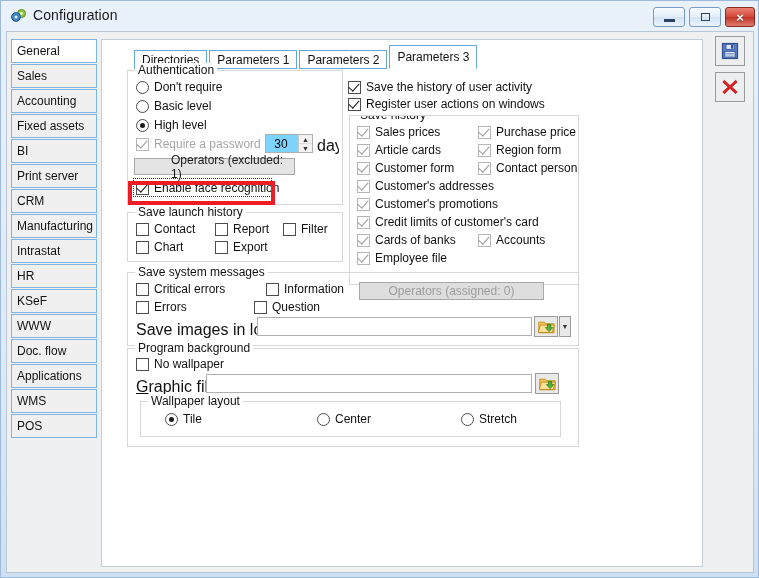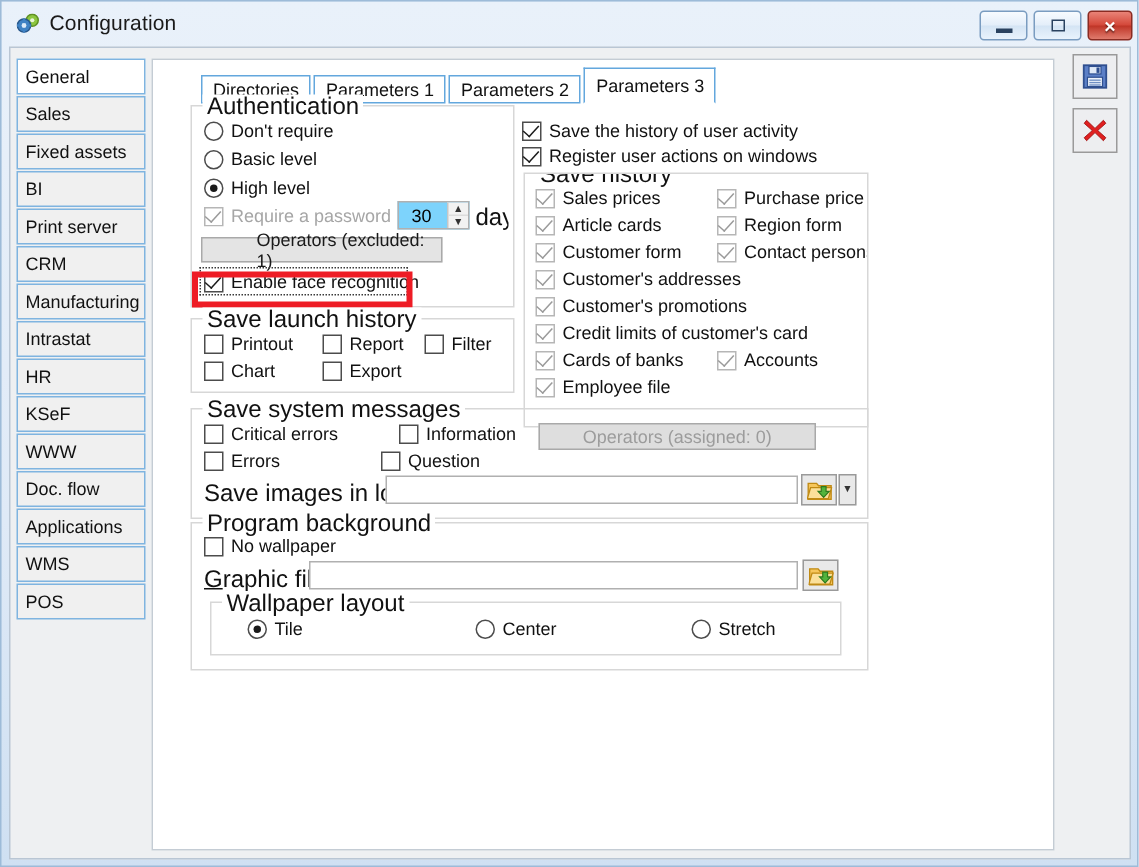--- a/index.html
+++ b/index.html
@@ -114,21 +114,21 @@
   
   .group {
     position:absolute;
     border:1px solid #d7d7d7;
     background:transparent;
   }
   .group > .glabel {
     position:absolute; top:-8px; left:7px;
     background:#ffffff;
     padding:0 3px;
-    font-size:16px; color:#111;
+    font-size:12px; color:#111;
     white-space:nowrap;
   }
 
   
   .radio, .check {
     position:absolute;
     display:flex; align-items:center;
     font-size:12px; color:#111;
     white-space:nowrap;
     cursor:default;
@@ -257,20 +257,23 @@
   <div id="client">
 
     <div id="sidebar">
       <div class="side-item active">
           <span>General</span>
         </div>
       <div class="side-item">
           <span>Sales</span>
         </div>
       <div class="side-item">
+          <span>Accounting</span>
+        </div>
+      <div class="side-item">
           <span>Fixed assets</span>
         </div>
       <div class="side-item">
           <span>BI</span>
         </div>
       <div class="side-item">
           <span>Print server</span>
         </div>
       <div class="side-item">
           <span>CRM</span>
@@ -439,21 +442,21 @@
         <div class="check" style="left:128px; top:117px;">
             <span class="cbox on dim"></span>
             <span>Accounts</span>
           </div>
       </div>
 
       <div class="group" style="left:25px; top:172px; width:216px; height:50px;">
         <div class="glabel">Save launch history</div>
         <div class="check" style="left:8px; top:9px;">
             <span class="cbox"></span>
-            <span>Printout</span>
+            <span>Contact</span>
           </div>
         <div class="check" style="left:87px; top:9px;">
             <span class="cbox"></span>
             <span>Report</span>
           </div>
         <div class="check" style="left:155px; top:9px;">
             <span class="cbox"></span>
             <span>Filter</span>
           </div>
         <div class="check" style="left:8px; top:27px;">

